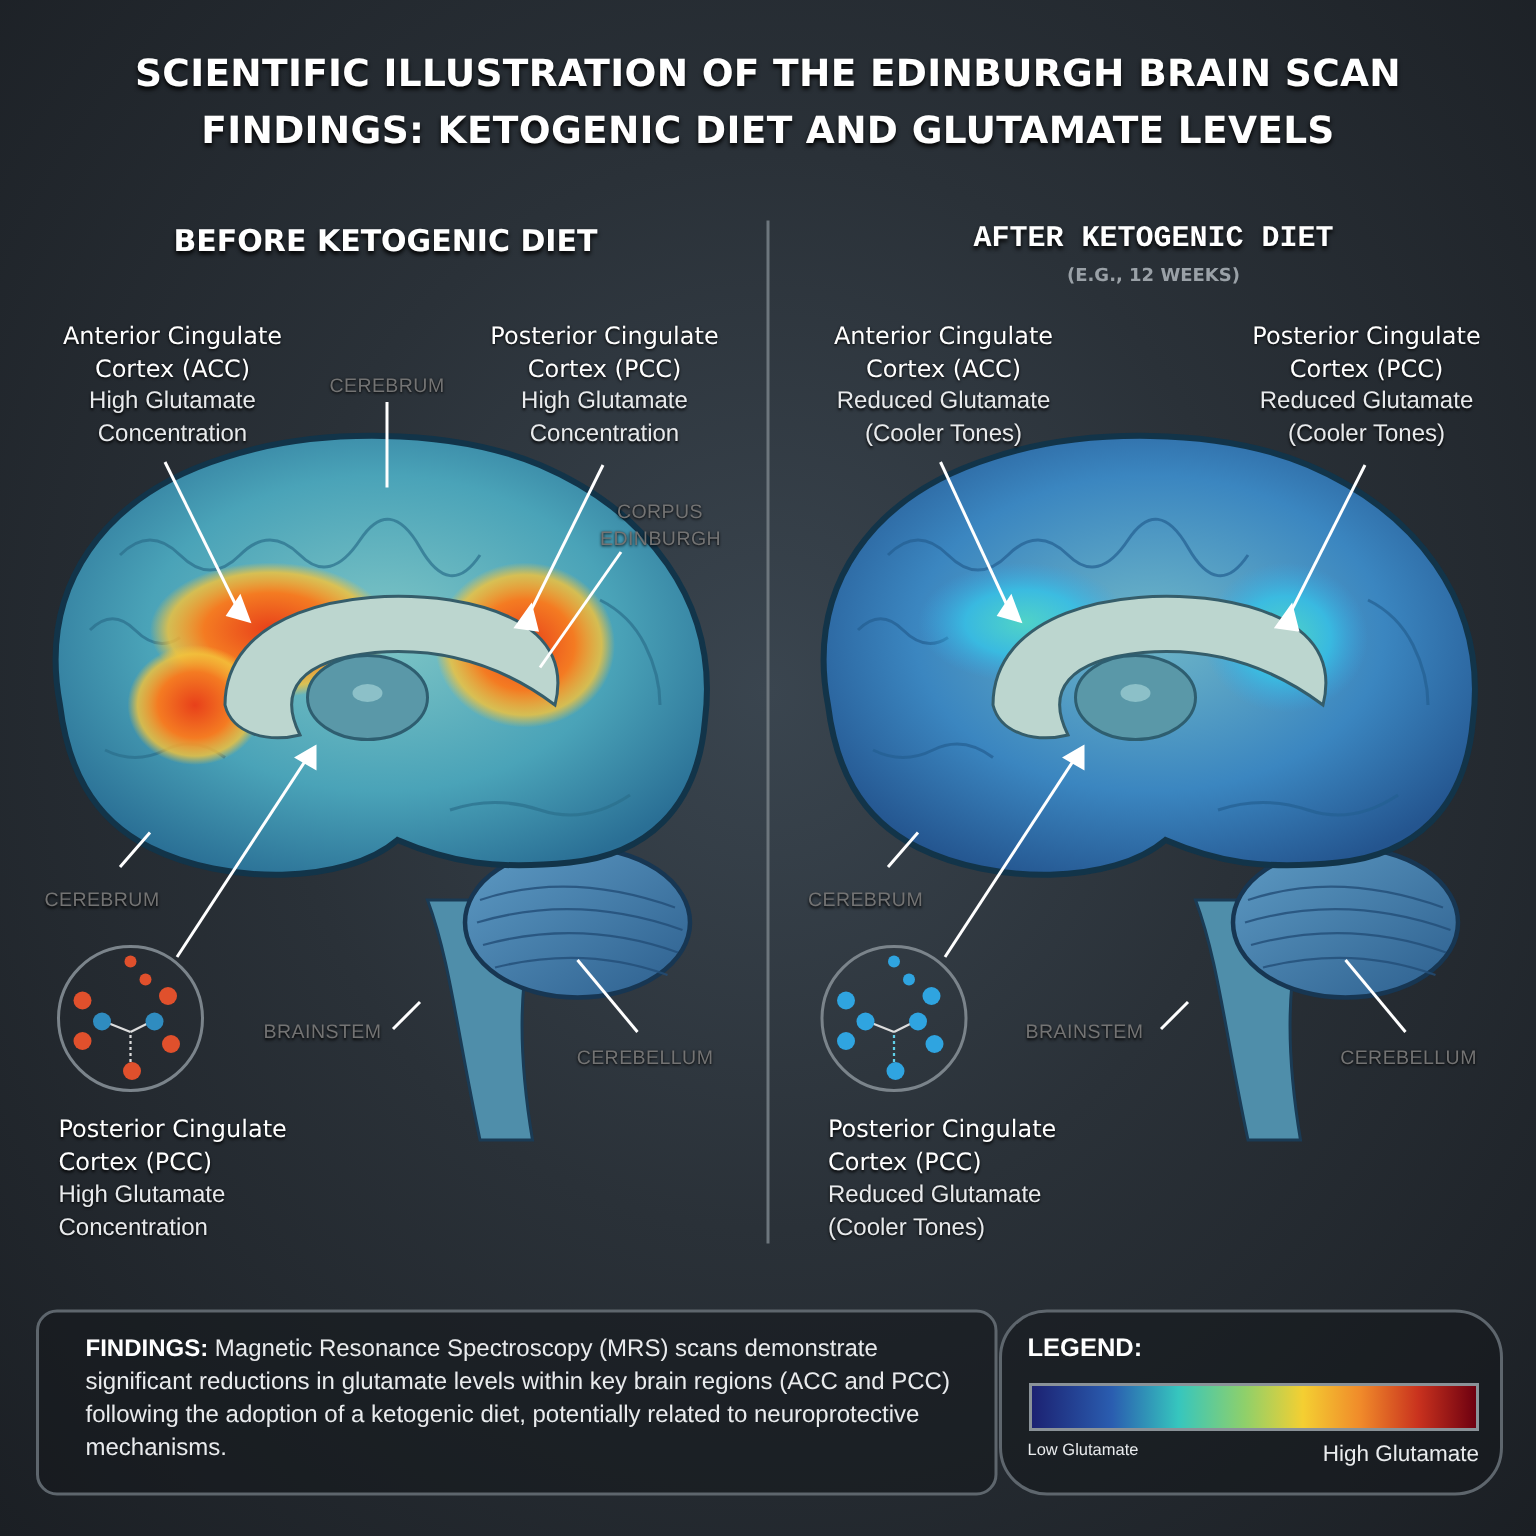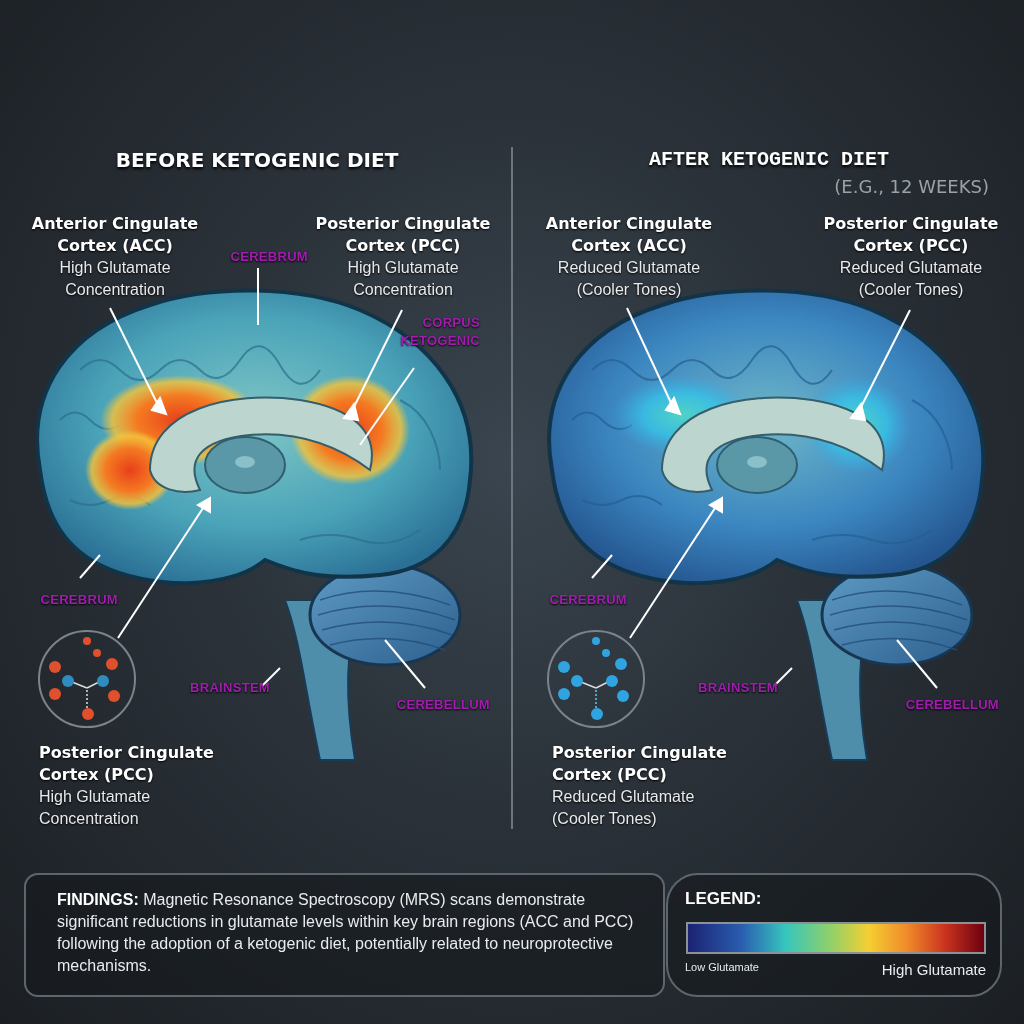--- a/index.html
+++ b/index.html
@@ -3,43 +3,45 @@
 <meta charset="utf-8">
 <style>
   html,body{margin:0;padding:0;}
   body{width:1024px;height:1024px;overflow:hidden;position:relative;
     background:radial-gradient(ellipse at 50% 45%, #3a454f 0%, #2a3138 45%, #1b1f24 100%);
     font-family:"Liberation Sans","DejaVu Sans",sans-serif;color:#fff;}
   .abs{position:absolute;}
   .title{left:0;width:1024px;top:30px;text-align:center;font-family:"DejaVu Sans",sans-serif;
     font-weight:bold;font-size:25px;line-height:38px;letter-spacing:0.2px;text-shadow:0 2px 3px #000;}
   .panel-head{font-family:"DejaVu Sans",sans-serif;font-weight:bold;font-size:20px;text-align:center;width:440px;text-shadow:0 2px 3px #000;}
-  .panel-sub{font-family:"DejaVu Sans",sans-serif;font-weight:normal;font-size:18px;color:#9aa1a7;text-align:right;width:440px;}
+  .panel-sub{font-family:"DejaVu Sans",sans-serif;font-weight:bold;font-size:12px;color:#9aa1a7;text-align:center;width:440px;}
   .divider{left:511px;top:147px;width:2px;height:682px;background:#6d767d;}
   .lbl{text-align:center;font-size:15px;line-height:22px;text-shadow:0 1px 2px #000;}
-  .lbl .h{font-family:"DejaVu Sans",sans-serif;font-weight:bold;font-size:16px;display:block;}
+  .lbl .h{font-family:"DejaVu Sans",sans-serif;font-weight:normal;font-size:16px;display:block;}
   .lbl .s{display:block;font-size:16px;color:#e8eaec;}
   .lbl-left{text-align:left;}
-  .small{font-size:13px;letter-spacing:0.3px;color:#a21caf;text-shadow:0 1px 2px #000;text-align:right;line-height:18px;font-weight:bold;}
+  .small{font-size:13px;letter-spacing:0.3px;color:#737373;text-shadow:0 1px 2px #000;text-align:center;line-height:18px;}
   svg.brain{position:absolute;}
   .box{border:2px solid #5e666d;border-radius:14px;background:rgba(20,24,28,0.55);}
   .findings{left:24px;top:873px;width:620px;height:120px;padding-left:17px;}
   .findings p{margin:0;padding:14px 16px 0 14px;font-size:16px;line-height:22px;color:#e9ebed;}
   .findings b{font-weight:bold;color:#fff;}
   .legend{left:666px;top:873px;width:332px;height:120px;border-radius:32px;}
   .legend .lt{position:absolute;left:17px;top:14px;font-weight:bold;font-size:17px;}
   .legend .bar{position:absolute;left:18px;top:47px;width:296px;height:28px;border:2px solid #8a9298;
     background:linear-gradient(90deg,#1c2272 0%,#2a5db0 18%,#36c6be 33%,#8fd06a 48%,#f4cf32 61%,#f08a2a 74%,#c9321e 87%,#6d0010 100%);}
   .legend .lo{position:absolute;left:17px;top:86px;font-size:11px;color:#e9ebed;}
   .legend .hi{position:absolute;right:14px;top:86px;font-size:15px;color:#e9ebed;}
 </style>
 </head>
 <body>
 
 <div class="abs title">
+  <div>SCIENTIFIC ILLUSTRATION OF THE EDINBURGH BRAIN SCAN</div>
+  <div>FINDINGS: KETOGENIC DIET AND GLUTAMATE LEVELS</div>
 </div>
 
 <div class="abs panel-head" style="left:37px;top:148px;">BEFORE KETOGENIC DIET</div>
 <div class="abs panel-head" style="left:549px;top:148px;font-family:Liberation Mono, monospace;">AFTER KETOGENIC DIET</div>
 <div class="abs panel-sub" style="left:549px;top:176px;">(E.G., 12 WEEKS)</div>
 
 <div class="abs divider"></div>
 
 <svg class="brain" style="left:0;top:0" width="512" height="860" viewBox="0 0 512 860">
   <defs>
@@ -190,23 +192,23 @@
   <span class="s">High Glutamate</span>
   <span class="s">Concentration</span>
 </div>
 <div class="abs lbl" style="left:298px;top:213px;width:210px;">
   <span class="h">Posterior Cingulate</span>
   <span class="h">Cortex (PCC)</span>
   <span class="s">High Glutamate</span>
   <span class="s">Concentration</span>
 </div>
 <div class="abs small" style="left:208px;top:248px;width:100px;">CEREBRUM</div>
-<div class="abs small" style="left:400px;top:314px;width:80px;">
+<div class="abs small" style="left:400px;top:332px;width:80px;">
   <div>CORPUS</div>
-  <div>KETOGENIC</div>
+  <div>EDINBURGH</div>
 </div>
 <div class="abs small" style="left:18px;top:591px;width:100px;">CEREBRUM</div>
 <div class="abs small" style="left:160px;top:679px;width:110px;">BRAINSTEM</div>
 <div class="abs small" style="left:370px;top:696px;width:120px;">CEREBELLUM</div>
 <div class="abs lbl lbl-left" style="left:39px;top:742px;width:240px;">
   <span class="h">Posterior Cingulate</span>
   <span class="h">Cortex (PCC)</span>
   <span class="s">High Glutamate</span>
   <span class="s">Concentration</span>
 </div>

